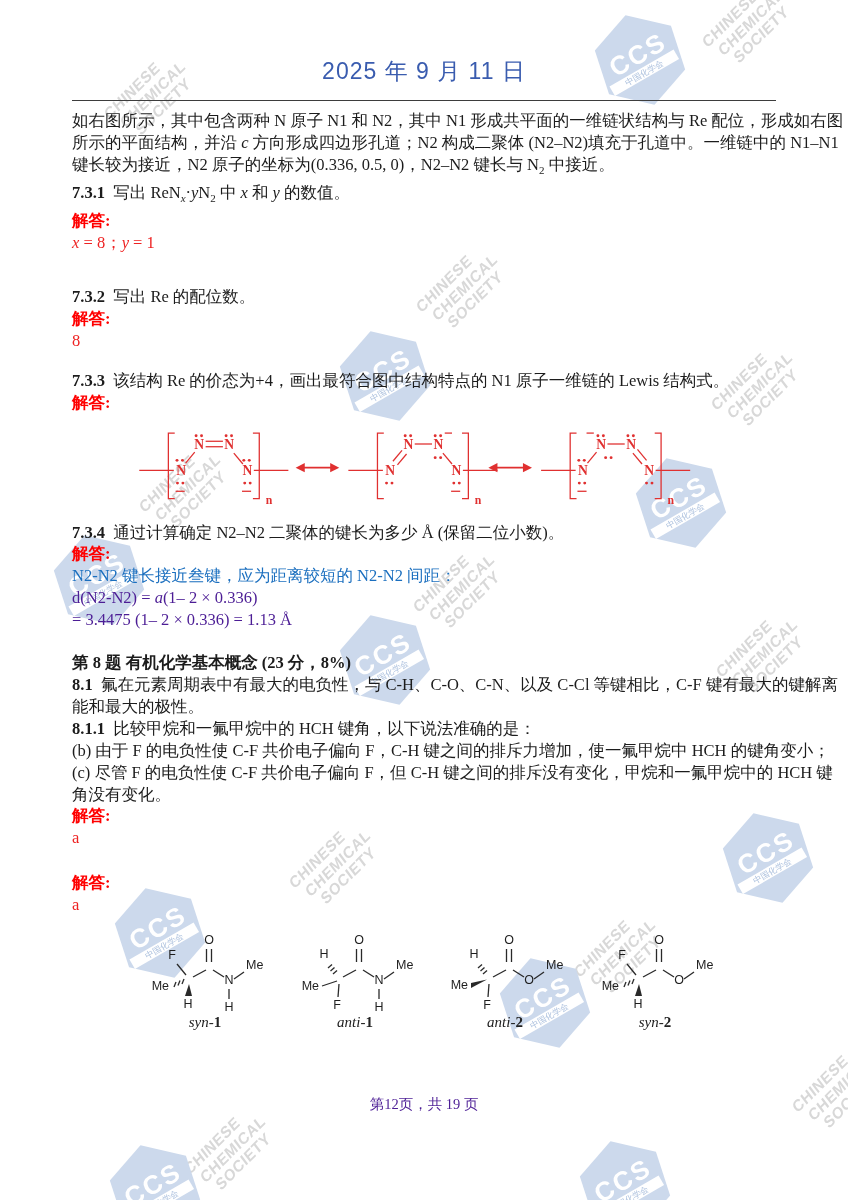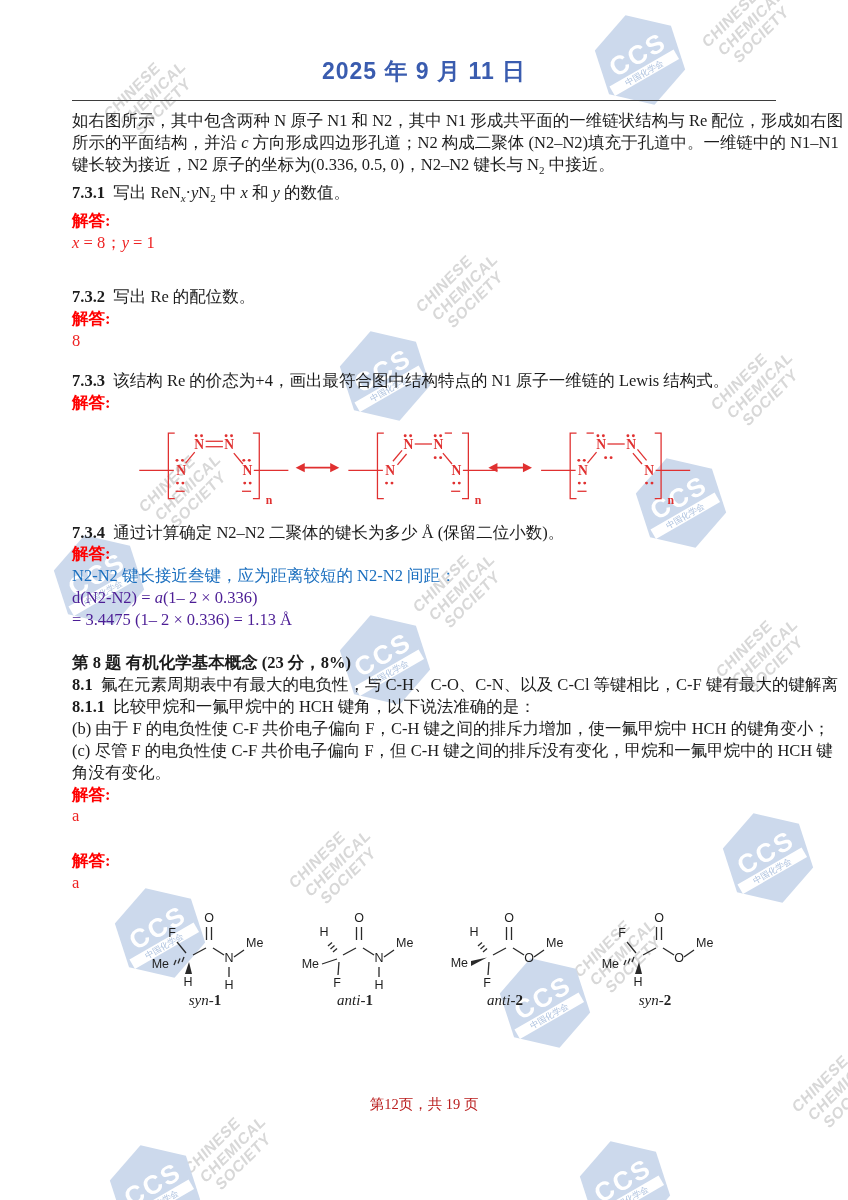--- a/index.html
+++ b/index.html
@@ -7,40 +7,40 @@
         font-family:"Liberation Serif",serif;color:#1c1c1c;margin:0 auto;}
   .wm-layer{position:absolute;inset:0;z-index:0;}
   .wm-hex{position:absolute;transform:translate(-50%,-50%);}
   .wm-text{position:absolute;transform:translate(-50%,-50%) rotate(-45deg) skewX(-8deg);
            color:#d8d8d8;font-family:"Liberation Sans",sans-serif;font-weight:bold;
            font-size:15.5px;line-height:1.07;letter-spacing:.5px;white-space:nowrap;}
   .wm-text div:nth-child(2){padding-left:8px;}
   .wm-text div:nth-child(3){padding-left:16px;}
   .content-wrap{position:relative;z-index:1;}
   .title{text-align:center;padding-top:56px;font-family:"Liberation Sans",sans-serif;
-         font-size:23px;font-weight:bold;color:#3a5caf;letter-spacing:1px;}
+         font-size:23px;font-weight:normal;color:#3a5caf;letter-spacing:1px;}
   .divider{margin:13px 72px 0 72px;border-bottom:1.6px solid #3d3d3d;}
   .content{padding:9px 72px 0 72px;}
   .line{font-size:16.5px;line-height:21.9px;white-space:nowrap;}
   .line b{font-family:"Liberation Serif",serif;}
   .line sub{font-size:11px;}
   .heading{font-weight:bold;}
   .ans-label{color:#ff0000;font-weight:bold;}
   .ans-red{color:#ee2222;}
   .ans-red2{color:#4c1d95;}
   .ans-blue{color:#1b6fbf;}
   .lewis-fig{margin:6px 0 10px 40px;}
   .mol-row{display:flex;padding-left:58px;margin-top:12px;}
   .mol{width:150px;text-align:center;}
   .mol-caption{font-size:15px;margin-top:-4px;font-family:Liberation Serif, serif;color:#222;}
   .mol-caption i{font-style:italic;}
   .mol svg text{font-family:"Liberation Sans",sans-serif;font-size:12.5px;fill:#1e1e1e;}
   .lewis-fig svg text{font-family:"Liberation Serif",serif;font-weight:600;}
   .footer{position:absolute;left:0;right:0;top:1095px;text-align:center;
-          font-size:14.5px;color:#b91c1c;z-index:1;}
+          font-size:14.5px;color:#4c1d95;z-index:1;}
 </style>
 </head>
 <body>
 
 <div class="page">
   <div class="wm-layer" id="wm-layer">
       <div class="wm-hex" style="left: 640px; top: 62px;"><svg width="92" height="100" viewBox="0 0 92 100">
     <g transform="rotate(-18 46 50)">
       <polygon points="46,3 86,27 86,73 46,97 6,73 6,27" fill="#ccd9ec"></polygon>
       <text x="46" y="53" text-anchor="middle" transform="rotate(-12 46 47)" fill="#ffffff" font-family="Liberation Sans, sans-serif" font-size="26" font-weight="bold" letter-spacing="2">CCS</text>
@@ -305,20 +305,21 @@
     </svg>
   </div>
         <div class="line body"><b>7.3.4</b>&nbsp; 通过计算确定 N2–N2 二聚体的键长为多少 Å (保留二位小数)。</div>
         <div class="line ans-label">解答:</div>
         <div class="line ans-blue">N2-N2 键长接近叁键，应为距离较短的 N2-N2 间距：</div>
         <div class="line ans-red2">d(N2-N2) = <i>a</i>(1– 2 × 0.336)</div>
         <div class="line ans-red2">= 3.4475 (1– 2 × 0.336) = 1.13 Å</div>
         <div style="height: 21px;"></div>
         <div class="line heading">第 8 题 有机化学基本概念 (23 分，8%)</div>
         <div class="line body"><b>8.1</b>&nbsp; 氟在元素周期表中有最大的电负性，与 C-H、C-O、C-N、以及 C-Cl 等键相比，C-F 键有最大的键解离</div>
+        <div class="line body">能和最大的极性。</div>
         <div class="line body"><b>8.1.1</b>&nbsp; 比较甲烷和一氟甲烷中的 HCH 键角，以下说法准确的是：</div>
         <div class="line body">(b) 由于 F 的电负性使 C-F 共价电子偏向 F，C-H 键之间的排斥力增加，使一氟甲烷中 HCH 的键角变小；</div>
         <div class="line body">(c) 尽管 F 的电负性使 C-F 共价电子偏向 F，但 C-H 键之间的排斥没有变化，甲烷和一氟甲烷中的 HCH 键</div>
         <div class="line body">角没有变化。</div>
         <div class="line ans-label">解答:</div>
         <div class="line ans-red">a</div>
         <div style="height: 23px;"></div>
         <div class="line ans-label">解答:</div>
         <div class="line ans-red">a</div>
         <div class="mol-row" id="molecules-figure">

